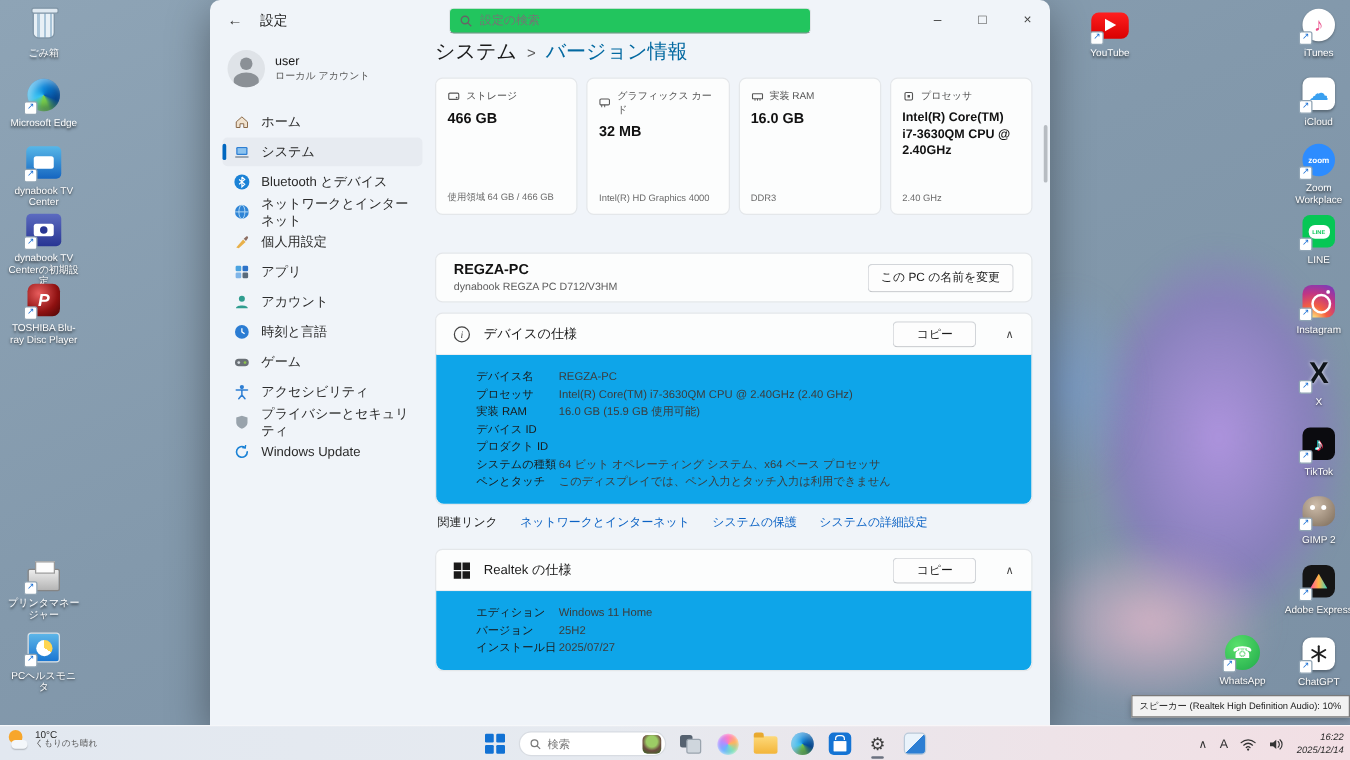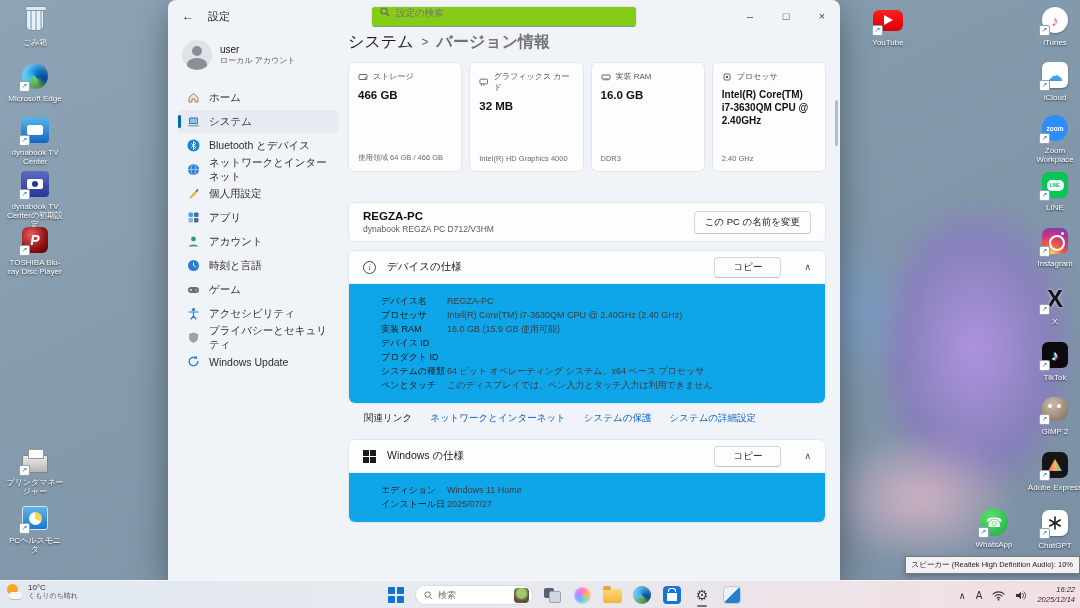--- a/index.html
+++ b/index.html
@@ -65,23 +65,23 @@
   .aex::before{content:"";width:14px;height:12px;background:linear-gradient(90deg,#ff4fa0,#ffb545,#2fd4c3);clip-path:polygon(50% 0,100% 100%,0 100%);}
   .gptc{width:26px;height:26px;border-radius:7px;background:#fff;display:flex;align-items:center;justify-content:center;box-shadow:0 1px 2px rgba(0,0,0,.3);}
   .wapp{width:28px;height:28px;border-radius:50%;background:radial-gradient(circle at 35% 30%,#59e06b,#1faa4a);color:#fff;font-size:13px;display:flex;align-items:center;justify-content:center;}
 
   
   #win{position:absolute;left:168px;top:0;width:672px;height:580px;background:#f0f4f9;
     border-radius:8px 8px 0 0;box-shadow:0 10px 34px rgba(0,0,0,.38);overflow:hidden;}
   .titlebar{position:relative;height:32px;display:flex;align-items:center;padding:0 0 0 14px;}
   .backbtn{font-size:12px;color:#333;margin-right:14px;cursor:pointer;}
   .wtitle{font-size:11px;color:#1a1a1a;}
-  .tsearch{position:absolute;left:50%;transform:translateX(-50%);top:6px;width:266px;height:21px;
-    background:#84cc16;border:1px solid #e1e4e8;border-bottom:1px solid #8a8f96;border-radius:4px;
-    display:flex;align-items:flex-start;padding:0 8px;gap:6px;}
+  .tsearch{position:absolute;left:50%;transform:translateX(-50%);top:6px;width:290px;height:21px;
+    background:#22c55e;border:1px solid #e1e4e8;border-bottom:1px solid #8a8f96;border-radius:4px;
+    display:flex;align-items:center;padding:0 8px;gap:6px;}
   .tsearch input{border:0;outline:0;flex:1;font-size:9.5px;color:#333;background:transparent;font-family:inherit;}
   .wbtns{position:absolute;right:0;top:0;display:flex;height:32px;}
   .wbtn{width:36px;display:flex;align-items:center;justify-content:center;font-size:11px;color:#444;cursor:pointer;}
 
   .sidebar{position:absolute;left:0;top:32px;width:180px;bottom:0;padding:4px 10px;}
   .userblk{display:flex;align-items:center;gap:8px;margin:4px 0 16px 4px;}
   .avatar{width:30px;height:30px;border-radius:50%;background:#dfe3e8;position:relative;overflow:hidden;}
   .avatar::before{content:"";position:absolute;left:10px;top:6px;width:10px;height:10px;border-radius:50%;background:#8b9096;}
   .avatar::after{content:"";position:absolute;left:5px;top:18px;width:20px;height:12px;border-radius:50% 50% 0 0;background:#8b9096;}
   .uname{font-size:10px;color:#1a1a1a;}
@@ -90,21 +90,21 @@
   .nav li{position:relative;display:flex;align-items:center;gap:9px;height:23px;padding:0 8px;
     font-size:10.5px;color:#2b2b2b;border-radius:4px;margin-bottom:1px;cursor:pointer;}
   .nav li.sel{background:#e7ebf1;}
   .nav li.sel::before{content:"";position:absolute;left:0;top:5px;width:3px;height:13px;border-radius:2px;background:#0067c0;}
   .nicon{width:14px;height:14px;display:flex;align-items:center;justify-content:center;flex:0 0 14px;}
 
   .main{position:absolute;left:180px;top:32px;right:14px;bottom:0;}
   .crumbs{display:flex;align-items:center;gap:8px;margin:0 0 10px;line-height:20px;}
   .crumb-parent{font-size:16px;color:#1a1a1a;cursor:pointer;}
   .crumb-sep{font-size:12px;color:#5c5c5c;}
-  .crumb-cur{font-size:16px;font-weight:bold;color:#737373;}
+  .crumb-cur{font-size:16px;font-weight:normal;color:#0369a1;}
 
   .cards{display:flex;gap:7px;height:110px;margin-bottom:30px;}
   .card{flex:1;background:#fcfdfd;border:1px solid #e4e7ea;border-radius:6px;padding:8px 9px;display:flex;flex-direction:column;cursor:default;}
   .card-head{display:flex;align-items:center;gap:5px;font-size:8px;color:#555;}
   .card-value{margin-top:6px;font-size:11.5px;font-weight:bold;color:#111;line-height:1.3;}
   .card.cpu .card-value{font-size:10px;}
   .card-sub{margin-top:auto;font-size:7.5px;color:#6b6b6b;}
 
   .panel{background:#fcfdfd;border:1px solid #e4e7ea;border-radius:6px;margin-bottom:8px;}
   .devrow{height:40px;display:flex;align-items:center;padding:0 14px;}
@@ -117,21 +117,21 @@
   .chev{font-size:9px;color:#444;margin-left:12px;cursor:pointer;}
   .exp-body{border-top:1px solid #eceef1;background:#0ea5e9;border-radius:0 0 6px 6px;padding:8px 0 9px 32px;}
   .srow{display:flex;margin:3.5px 0;font-size:9px;line-height:1.18;}
   .srow .sl{flex:0 0 66px;color:#1a1a1a;}
   .srow .sv{color:#3c3c3c;}
 
   .faq{padding:10px 14px 12px;position:relative;}
   .faq-title{font-size:10.5px;color:#1a1a1a;}
   .faq-q{margin-top:10px;font-size:8.5px;color:#333;line-height:1.55;padding-right:40px;}
   .faq .chev{position:absolute;right:18px;top:50%;}
-  .related{display:flex;gap:18px;font-size:9.5px;margin:8px 0 14px 16px;align-items:center;}
+  .related{display:flex;gap:18px;font-size:9.5px;margin:8px 0 14px 2px;align-items:center;}
   .related .rlabel{color:#1a1a1a;}
   .related a{color:#0b62c4;text-decoration:none;cursor:pointer;}
 
   .winlogo-dark{width:13px;height:13px;display:grid;grid-template-columns:6px 6px;grid-template-rows:6px 6px;gap:1px;}
   .winlogo-dark i{background:#1a1a1a;}
   .info-ic{width:13px;height:13px;border:1px solid #444;border-radius:50%;font-size:8px;color:#444;display:flex;align-items:center;justify-content:center;font-style:italic;font-family:"Liberation Serif",serif;}
   .scrollnub{position:absolute;right:2px;top:100px;width:3px;height:46px;border-radius:2px;background:#b7bcc2;}
 
   
   .tooltip{position:absolute;right:0;bottom:34px;background:#f2f2f2;border:1px solid #7a7a7a;
@@ -572,28 +572,32 @@
       </div>
 
       <div class="panel">
         <div class="exp-head">
           <span class="winlogo-dark">
               <i></i>
               <i></i>
               <i></i>
               <i></i>
             </span>
-          <span>Windows の仕様</span>
+          <span>Realtek の仕様</span>
           <button class="btn">コピー</button>
           <span class="chev">∧</span>
         </div>
         <div class="exp-body">
           <div class="srow">
               <span class="sl">エディション</span>
               <span class="sv">Windows 11 Home</span>
+            </div>
+          <div class="srow">
+              <span class="sl">バージョン</span>
+              <span class="sv">25H2</span>
             </div>
           <div class="srow">
               <span class="sl">インストール日</span>
               <span class="sv">2025/07/27</span>
             </div>
 
         </div>
       </div>
     </div>
     <div class="scrollnub"></div>

